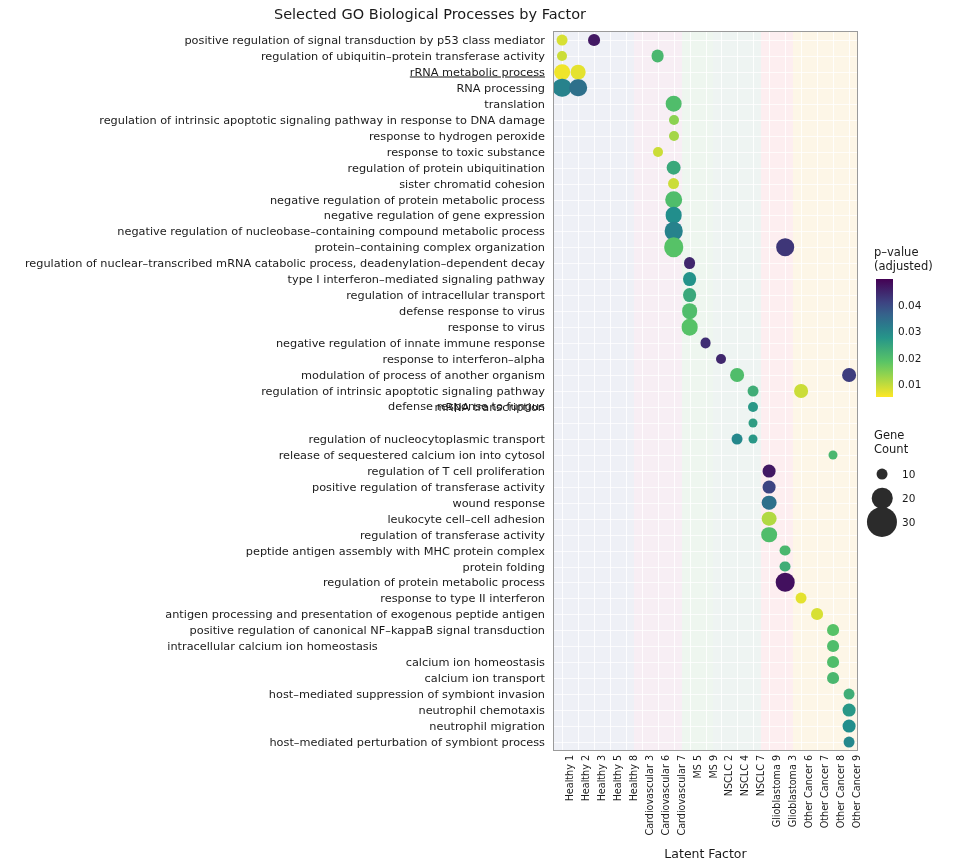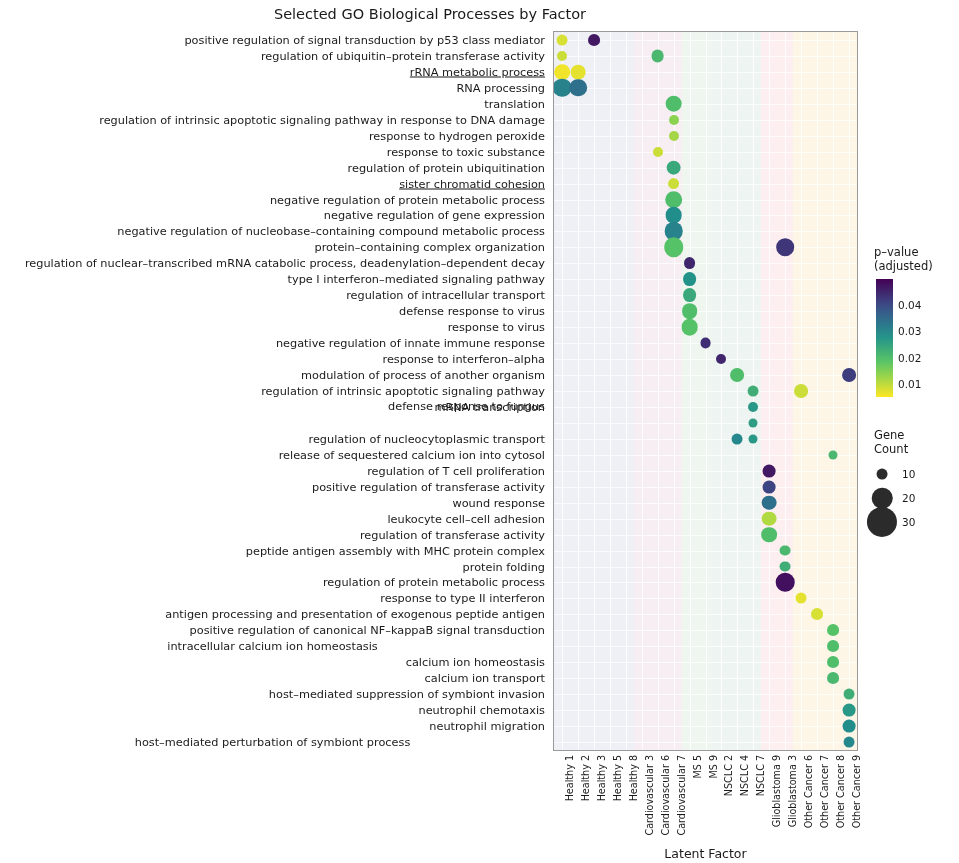--- a/index.html
+++ b/index.html
@@ -197,21 +197,21 @@
   <div id="ylabels">
       <div class="ylab" style="top: 8.97778px;">positive regulation of signal transduction by p53 class mediator</div>
       <div class="ylab" style="top: 24.9333px;">regulation of ubiquitin–protein transferase activity</div>
       <div class="ylab" style="top: 40.8889px; text-decoration: underline;">rRNA metabolic process</div>
       <div class="ylab" style="top: 56.8444px;">RNA processing</div>
       <div class="ylab" style="top: 72.8px;">translation</div>
       <div class="ylab" style="top: 88.7556px;">regulation of intrinsic apoptotic signaling pathway in response to DNA damage</div>
       <div class="ylab" style="top: 104.711px;">response to hydrogen peroxide</div>
       <div class="ylab" style="top: 120.667px;">response to toxic substance</div>
       <div class="ylab" style="top: 136.622px;">regulation of protein ubiquitination</div>
-      <div class="ylab" style="top: 152.578px; text-decoration: underline;">sister chromatid cohesion</div>
+      <div class="ylab" style="top: 152.578px;">sister chromatid cohesion</div>
       <div class="ylab" style="top: 168.533px;">negative regulation of protein metabolic process</div>
       <div class="ylab" style="top: 184.489px;">negative regulation of gene expression</div>
       <div class="ylab" style="top: 200.444px;">negative regulation of nucleobase–containing compound metabolic process</div>
       <div class="ylab" style="top: 216.4px;">protein–containing complex organization</div>
       <div class="ylab" style="top: 232.356px;">regulation of nuclear–transcribed mRNA catabolic process, deadenylation–dependent decay</div>
       <div class="ylab" style="top: 248.311px;">type I interferon–mediated signaling pathway</div>
       <div class="ylab" style="top: 264.267px;">regulation of intracellular transport</div>
       <div class="ylab" style="top: 280.222px;">defense response to virus</div>
       <div class="ylab" style="top: 296.178px;">response to virus</div>
       <div class="ylab" style="top: 312.133px;">negative regulation of innate immune response</div>
@@ -232,21 +232,21 @@
       <div class="ylab" style="top: 551.467px;">regulation of protein metabolic process</div>
       <div class="ylab" style="top: 567.422px;">response to type II interferon</div>
       <div class="ylab" style="top: 583.378px;">antigen processing and presentation of exogenous peptide antigen</div>
       <div class="ylab" style="top: 599.333px;">positive regulation of canonical NF–kappaB signal transduction</div>
       <div class="ylab" style="top: 615.289px; text-align: center;">intracellular calcium ion homeostasis</div>
       <div class="ylab" style="top: 631.244px;">calcium ion homeostasis</div>
       <div class="ylab" style="top: 647.2px;">calcium ion transport</div>
       <div class="ylab" style="top: 663.156px;">host–mediated suppression of symbiont invasion</div>
       <div class="ylab" style="top: 679.111px;">neutrophil chemotaxis</div>
       <div class="ylab" style="top: 695.067px;">neutrophil migration</div>
-      <div class="ylab" style="top: 711.022px; text-align: center;">host–mediated perturbation of symbiont process</div>
+      <div class="ylab" style="top: 711.022px;">host–mediated perturbation of symbiont process</div>
     </div>
   <div id="xlabels">
       <div class="xlab" style="left: 11.9737px;">Healthy 1</div>
       <div class="xlab" style="left: 27.9211px;">Healthy 2</div>
       <div class="xlab" style="left: 43.8684px;">Healthy 3</div>
       <div class="xlab" style="left: 59.8158px;">Healthy 5</div>
       <div class="xlab" style="left: 75.7632px;">Healthy 8</div>
       <div class="xlab" style="left: 91.7105px;">Cardiovascular 3</div>
       <div class="xlab" style="left: 107.658px;">Cardiovascular 6</div>
       <div class="xlab" style="left: 123.605px;">Cardiovascular 7</div>

